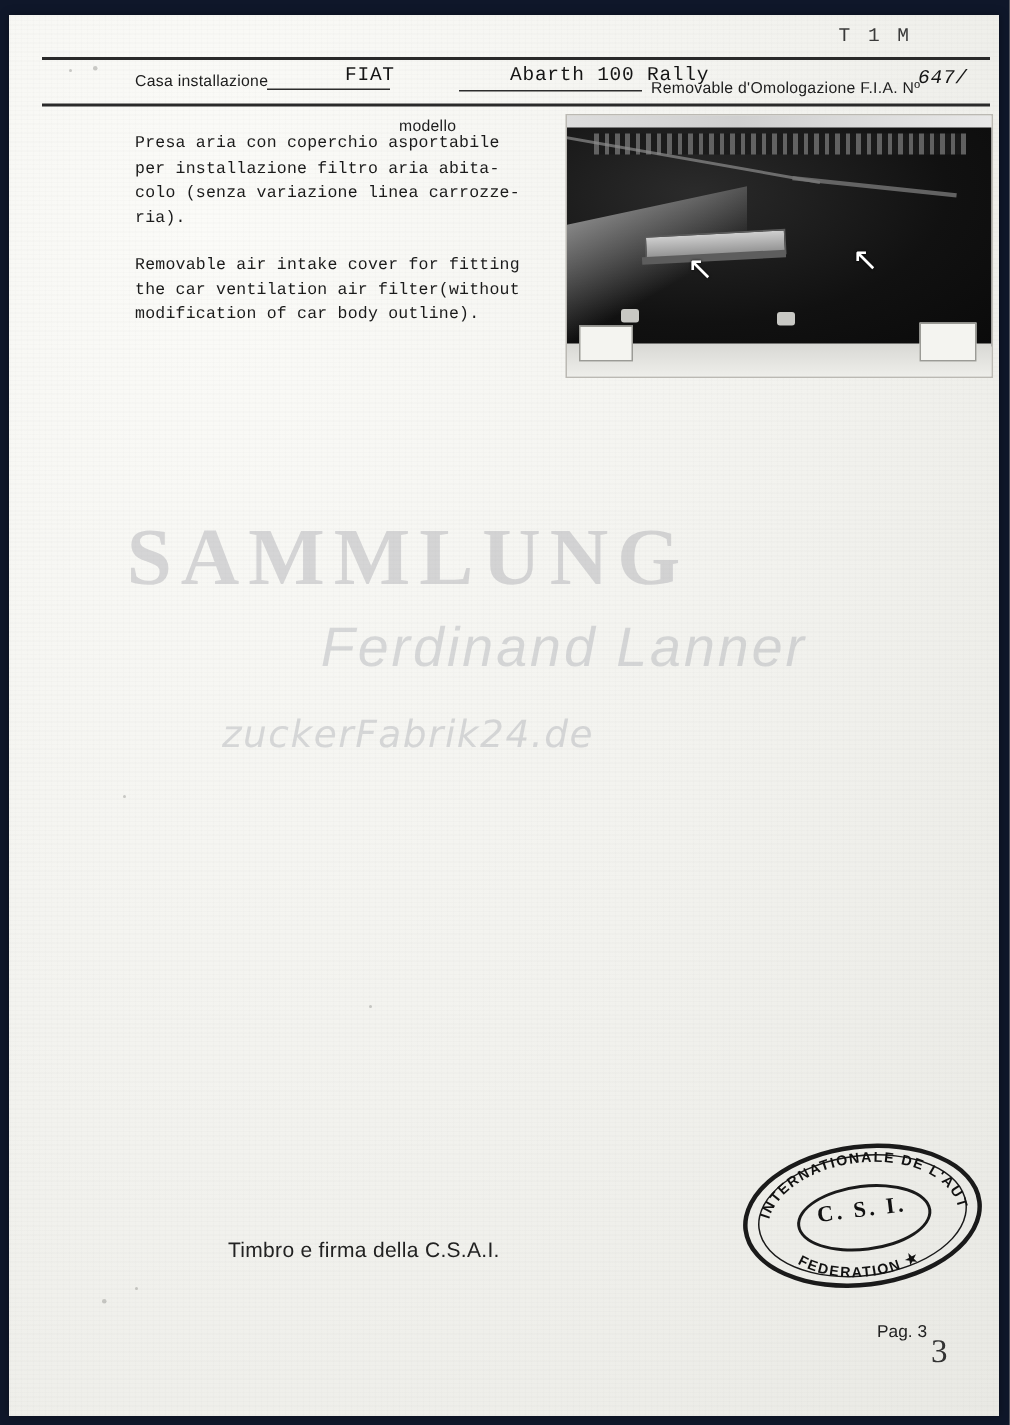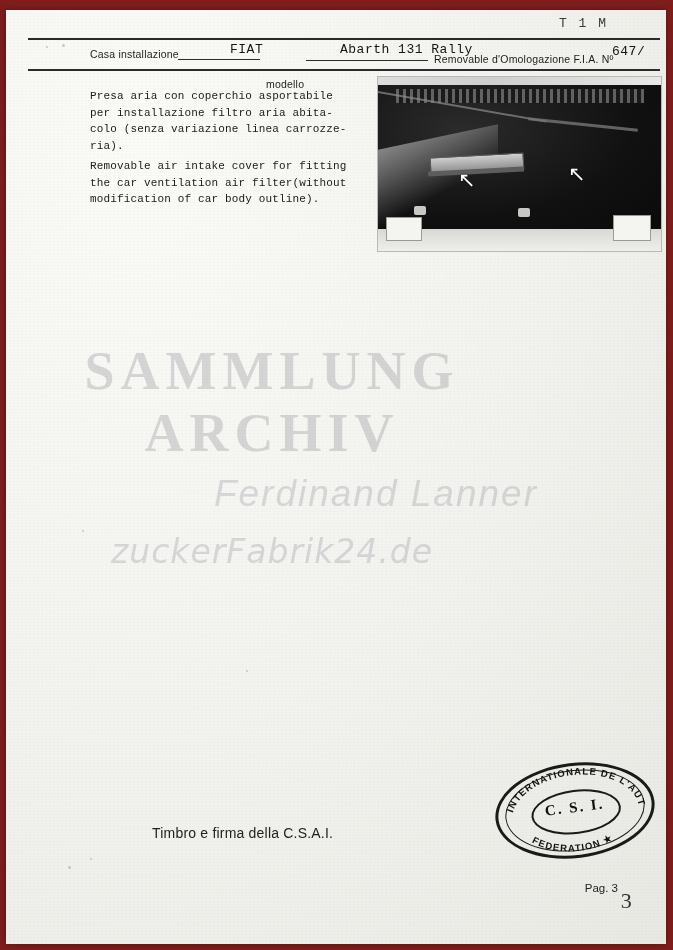--- a/index.html
+++ b/index.html
@@ -4,21 +4,21 @@
 <style>
   html, body {
     margin: 0;
     padding: 0;
     background: #8a8a8a;
   }
   #page {
     position: relative;
     width: 673px;
     height: 950px;
-    background: #7f1d1d;
+    background: #0f172a;
     overflow: hidden;
     font-family: "Liberation Sans", sans-serif;
   }
   
   #sheet {
     position: absolute;
     left: 6px;
     top: 10px;
     width: 660px;
     height: 934px;
@@ -197,21 +197,21 @@
     font-style: italic;
     font-size: 37px;
     line-height: 60px;
     color: rgba(150,152,162,0.33);
     letter-spacing: 2px;
     text-align: right;
   }
   .wm-line4 {
     font-family: "DejaVu Sans", sans-serif;
     font-style: italic;
-    font-size: 33px;
+    font-size: 25px;
     line-height: 56px;
     color: rgba(150,152,162,0.33);
     letter-spacing: 1px;
   }
   
   #stamp-label {
     position: absolute;
     left: 146px;
     top: 815px;
     font-size: 14px;
@@ -299,32 +299,32 @@
     <div id="topcorner">T 1 M</div>
 
     <div id="header-rule-top"></div>
     <div id="header-rule-bottom"></div>
 
     <div class="hdr-label" style="left:84px; top:38px;">Casa installazione</div>
     <div class="hdr-value" style="left:196px; top:32px;">FIAT</div>
     <div class="hdr-underline" style="left:172px; top:49px; width:82px;"></div>
 
     <div class="hdr-label" style="left:260px; top:41px;margin-top:27px;">modello</div>
-    <div class="hdr-value" style="left:306px; top:32px;">Abarth 131 Rally</div>
+    <div class="hdr-value" style="left:306px; top:32px;">Abarth 100 Rally</div>
     <div class="hdr-underline" style="left:300px; top:50px; width:122px;"></div>
 
     <div class="hdr-label" style="left:428px; top:43px;">Removable d'Omologazione F.I.A. Nº</div>
-    <div class="hdr-value" style="left:578px; top:34px;">647/</div>
+    <div class="hdr-value" style="left:578px; top:34px;font-style:italic;">647/</div>
 
     <div class="typed" style="left:84px; top:78px;">Presa aria con coperchio asportabile
 per installazione filtro aria abita-
 colo (senza variazione linea carrozze-
 ria).</div>
 
-    <div class="typed" style="left:84px; top:148px;">Removable air intake cover for fitting
+    <div class="typed" style="left:84px; top:159px;">Removable air intake cover for fitting
 the car ventilation air filter(without
 modification of car body outline).</div>
 
     <div id="photo">
       <div class="topband"></div>
       <div class="dark"></div>
       <div class="grille"></div>
       <div class="hoodline"></div>
       <div class="hoodline2"></div>
       <div class="wiper"></div>
@@ -334,21 +334,20 @@
       <div class="bolt2"></div>
       <div class="bottomband"></div>
       <div class="lamp-l"></div>
       <div class="lamp-r"></div>
       <span class="arrow" style="left:80px; top:92px;">↖</span>
       <span class="arrow" style="left:190px; top:86px;">↖</span>
     </div>
 
     <div id="wm">
       <div class="wm-line1">SAMMLUNG</div>
-      <div class="wm-line2">ARCHIV</div>
       <div class="wm-line3">Ferdinand Lanner</div>
       <div class="wm-line4">zuckerFabrik24.de</div>
     </div>
 
     <div id="stamp-label">Timbro e firma della C.S.A.I.</div>
 
     <div id="csi-stamp">
       <div class="ring"></div>
       <div class="ring2"></div>
       <div class="ring3"></div>

